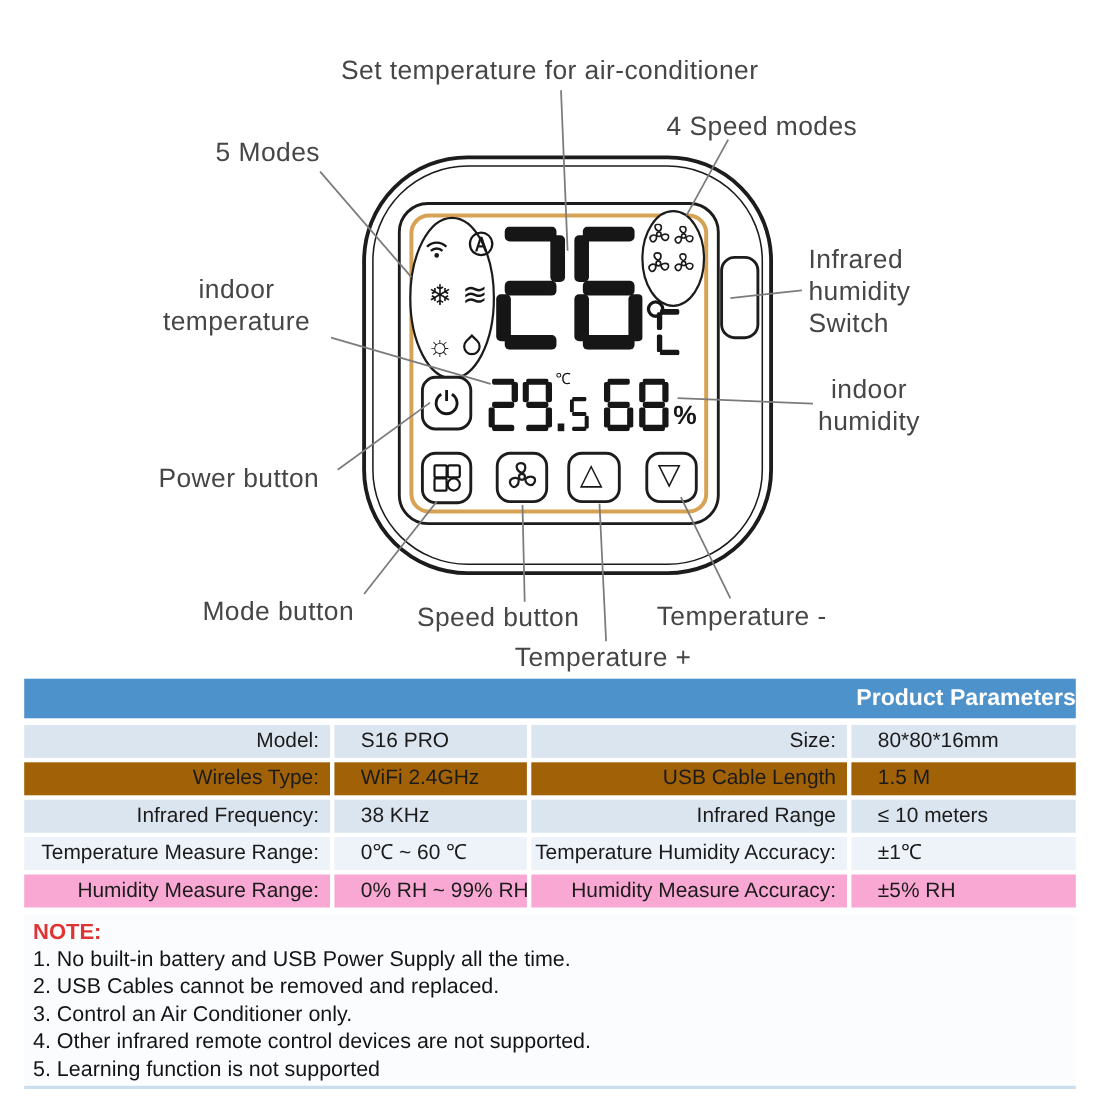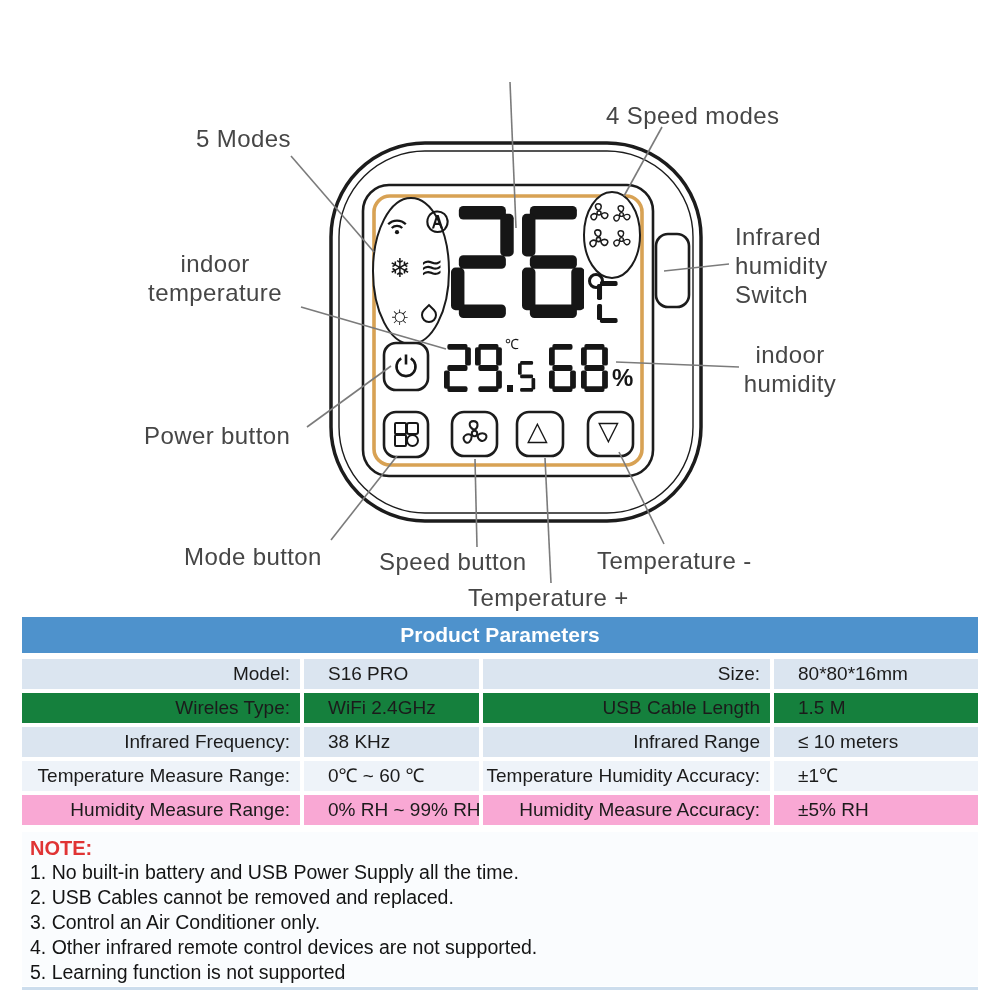--- a/index.html
+++ b/index.html
@@ -19,29 +19,29 @@
              border-radius:0 50% 50% 50%;transform:rotate(45deg);}
   
   .grid-glyph{position:absolute;width:25px;height:25px;}
   .grid-glyph span{position:absolute;width:9px;height:9px;border:2.4px solid #161616;}
   .gg-tl{left:0;top:0;border-radius:2px;}
   .gg-tr{right:0;top:0;border-radius:3px;}
   .gg-bl{left:0;bottom:0;border-radius:2px;}
   .gg-br{right:0;bottom:0;border-radius:50%;}
   
   #params{position:absolute;left:22px;top:617px;width:956px;}
-  #params-header{height:36px;line-height:36px;text-align:center;color:#fff;
+  #params-header{height:36px;line-height:36px;text-align:right;color:#fff;
                  font-size:21px;font-weight:bold;}
   #params-grid{margin-top:6px;display:grid;grid-template-columns:278px 175px 287px 204px;
                column-gap:4px;row-gap:4px;font-size:19px;color:#1b1b1b;}
   #params-grid .cell{height:30px;line-height:30px;white-space:nowrap;overflow:hidden;}
   .lbl{text-align:right;padding-right:10px;}
   .val{text-align:left;padding-left:24px;}
   .r0,.r2{background:#dbe5f0;}
-  .r1{background:#15803d;}
+  .r1{background:#a16207;}
   .r3{background:#eef3f9;}
   .r4{background:#f9a8d4;}
   
   #notes{position:absolute;left:22px;top:832px;width:956px;height:154px;background:#fafcfe;
          padding:5px 0 0 8px;box-sizing:border-box;}
   #note-title{font-size:20px;font-weight:bold;}
   .note-item{font-size:19.5px;line-height:25px;color:#141414;}
   #bottom-strip{position:absolute;left:22px;top:987px;width:956px;height:3px;background:#ccdded;}
 </style>
 </head>
@@ -83,20 +83,21 @@
       <line x1="729" y1="264" x2="664" y2="271"></line>
       <line x1="739" y1="367" x2="616" y2="362"></line>
       <line x1="307" y1="427" x2="391" y2="366"></line>
       <line x1="331" y1="540" x2="397" y2="456"></line>
       <line x1="475" y1="459" x2="477" y2="547"></line>
       <line x1="545" y1="458" x2="551" y2="583"></line>
       <line x1="619" y1="452" x2="664" y2="544"></line>
     </g>
   </svg>
 
+  <div class="callout-label" style="left:310px;top:50px">Set temperature for air-conditioner</div>
   <div class="callout-label" style="left:606px;top:101px">4 Speed modes</div>
   <div class="callout-label" style="left:196px;top:124px">5 Modes</div>
   <div class="callout-label center" style="left:130px;top:249px;width:170px">indoor
 temperature</div>
   <div class="callout-label" style="left:735px;top:222px">Infrared
 humidity
 Switch</div>
   <div class="callout-label center" style="left:733px;top:340px;width:114px">indoor
 humidity</div>
   <div class="callout-label" style="left:144px;top:421px">Power button</div>

